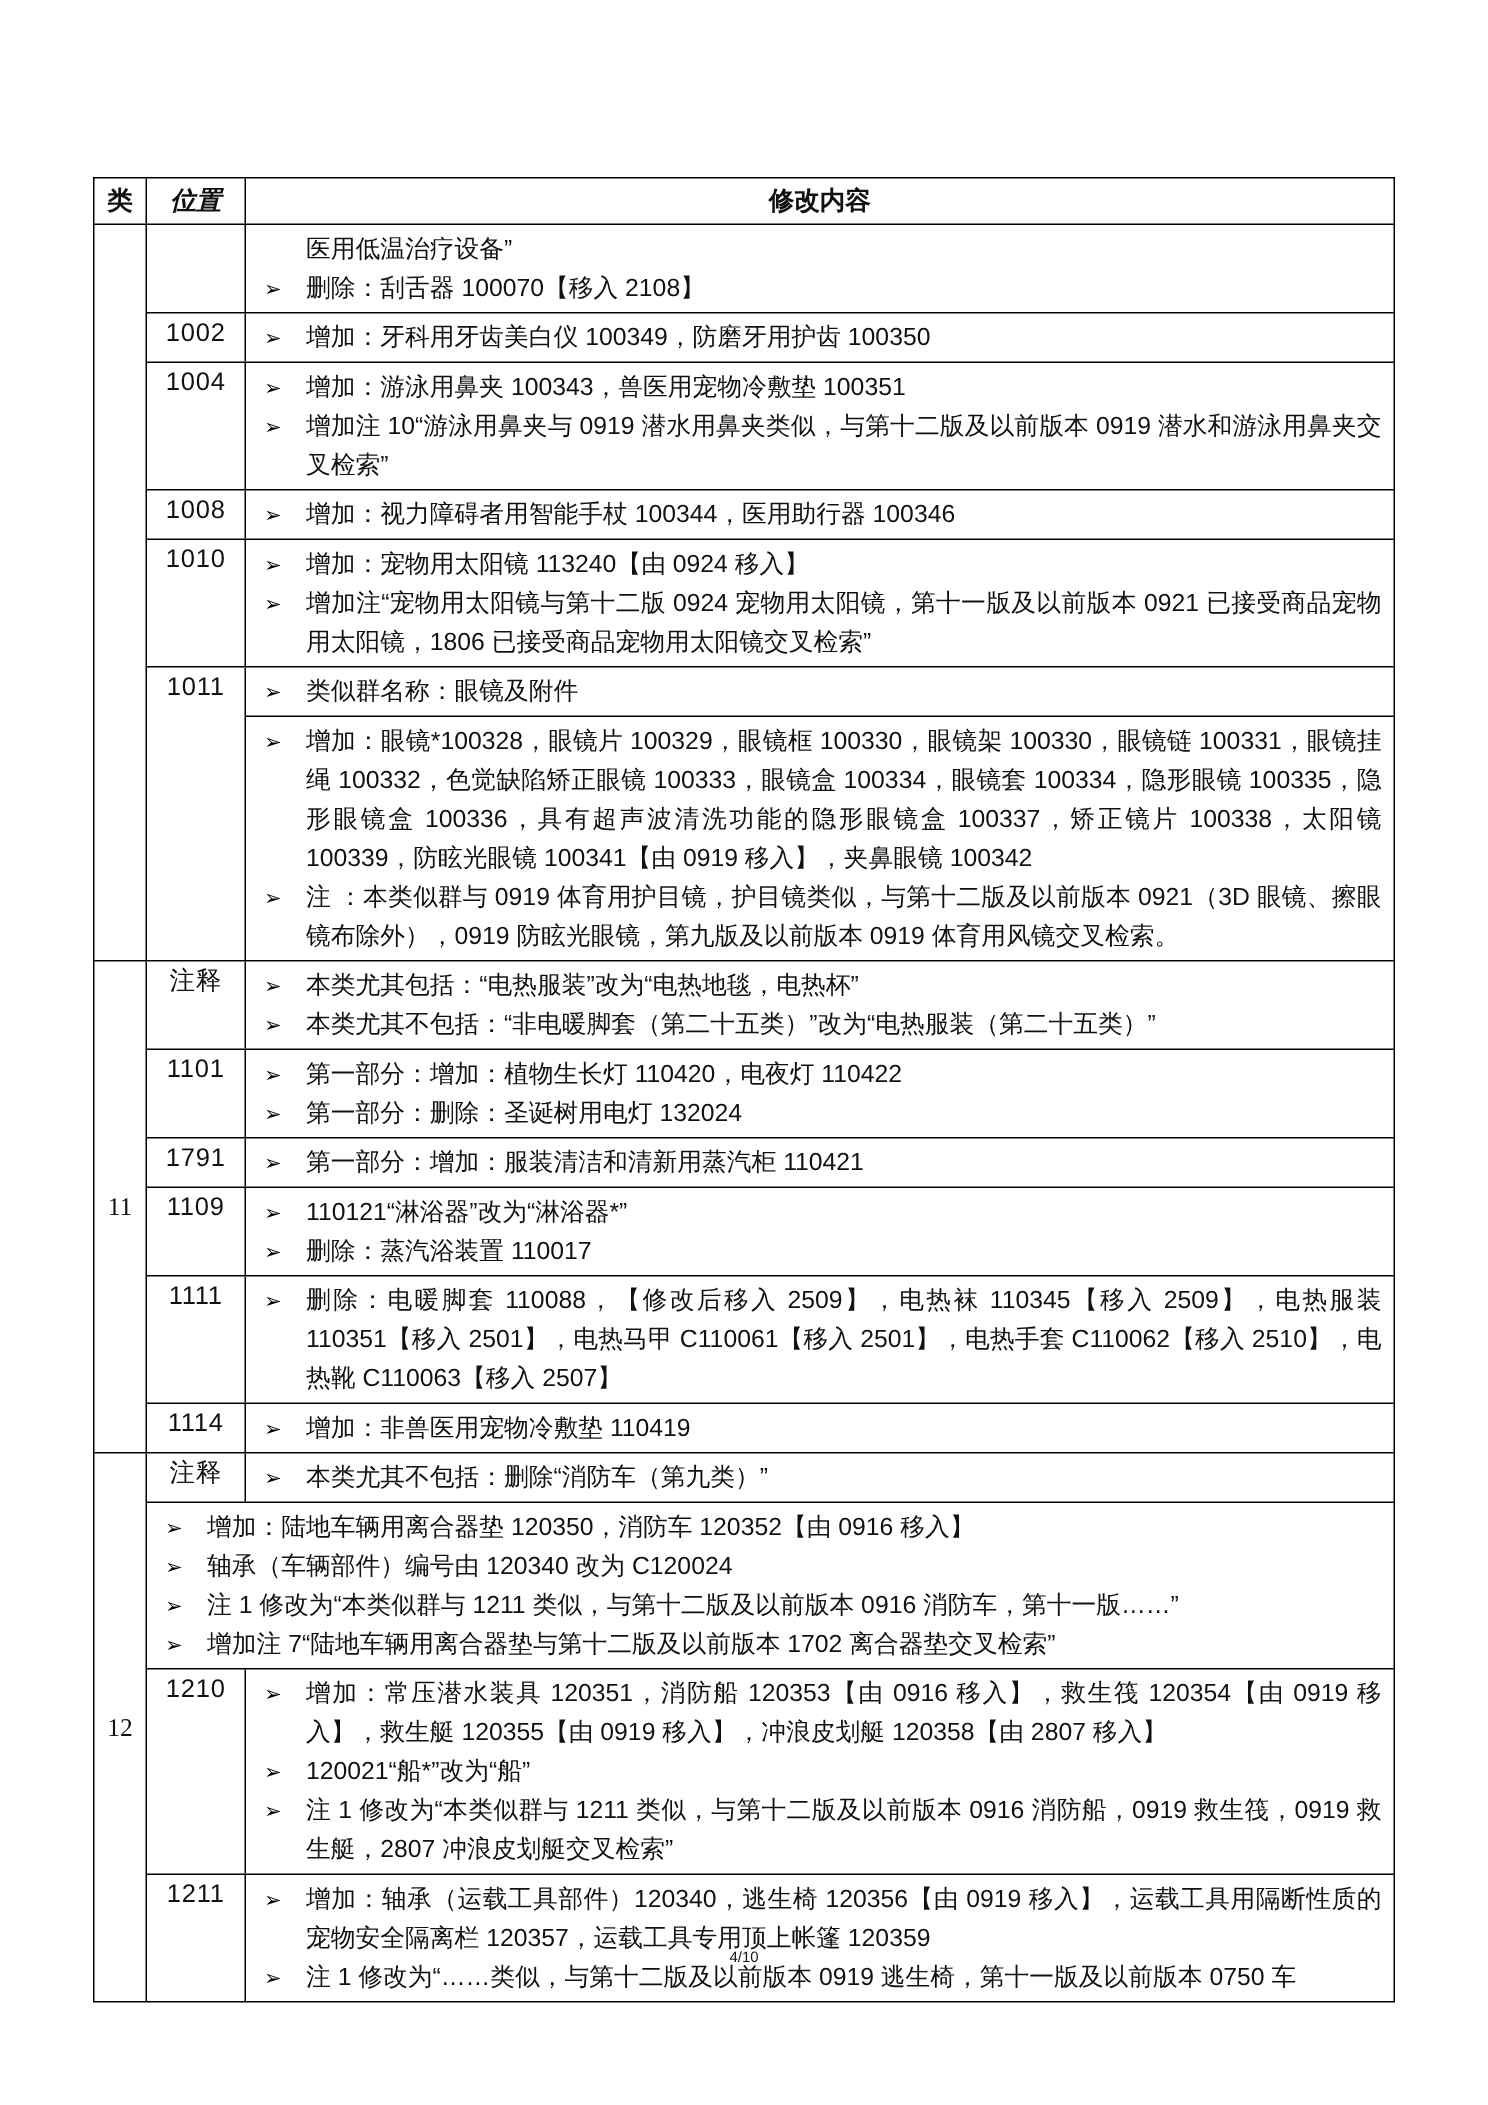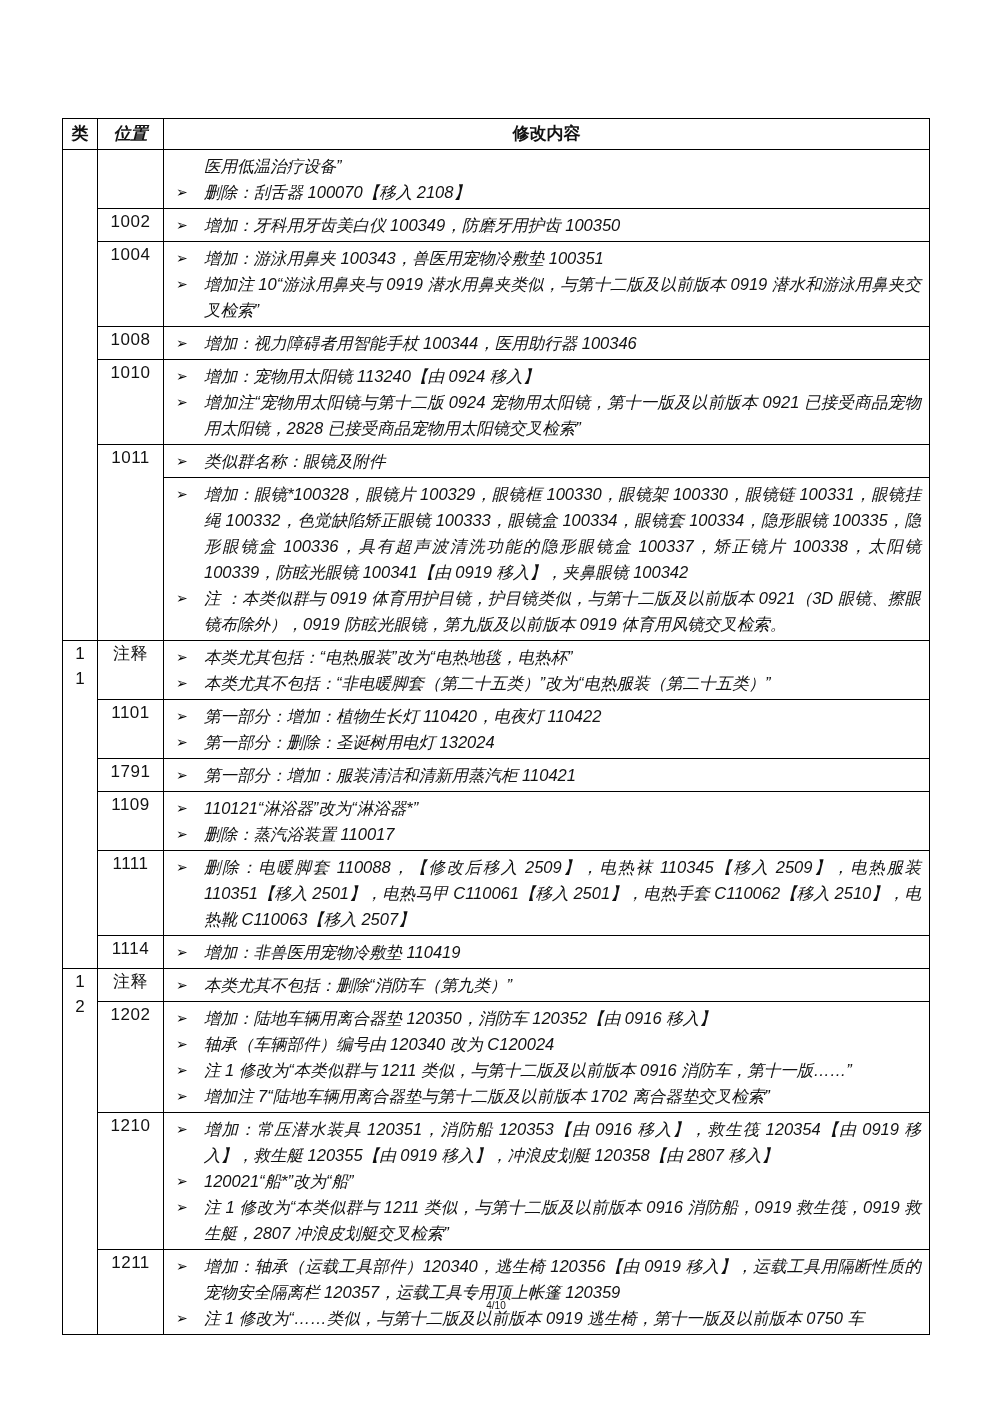--- a/index.html
+++ b/index.html
@@ -25,38 +25,39 @@
   .h-cell { display:flex; align-items:center; justify-content:center; padding:2px 0; font-size:17px; }
   .class-col  { width:35px;  flex:none; border-right:1.2px solid #000; }
   .pos-col    { width:66px;  flex:none; border-right:1.2px solid #000;font-style:italic; }
   .content-col{ flex:1; }
 
   .section { display:flex; border-bottom:1.2px solid #000; }
   .section:last-child { border-bottom:none; }
   .class-cell {
     width:35px; flex:none;
     border-right:1.2px solid #000;
-    display:flex; align-items:flex-start; justify-content:center;
+    display:flex; align-items:center; justify-content:center;
     font-size:17px;
+    font-family:Liberation Serif, serif;
   }
   .class-digits {
     display:inline-block; width:1em;
     word-break:break-all; text-align:center; line-height:25px;
   }
   .sec-rows { flex:1; display:flex; flex-direction:column; }
   .t-row { display:flex; border-bottom:1.1px solid #000; }
   .t-row:last-child { border-bottom:none; }
   .pos-cell {
     width:66px; flex:none;
     border-right:1.1px solid #000;
     display:flex; align-items:flex-start; justify-content:center;
     font-size:17px; letter-spacing:0.5px;
   }
   .row-cells { flex:1; display:flex; flex-direction:column; }
-  .cell { padding:3px 8px 3px 12px; border-bottom:1.1px solid #000; flex:1;font-style:italic; }
+  .cell { padding:3px 8px 3px 12px; border-bottom:1.1px solid #000; flex:1; }
   .cell:last-child { border-bottom:none; }
   .item { display:flex; align-items:flex-start; }
   .item .bullet { width:28px; flex:none; font-size:14px; line-height:26px; color:#000; }
   .item .text { flex:1; text-align:justify; }
 
   .page-footer {
     position:absolute; left:0; top:1300px; width:100%;
     text-align:center; font-size:10px; color:#111;
   }
 </style>
@@ -148,21 +149,21 @@
               <span>1010</span>
             </div>
             <div class="row-cells">
               <div class="cell">
                 <div class="item">
                   <span class="bullet">➢</span>
                   <span class="text">增加：宠物用太阳镜 113240【由 0924 移入】</span>
                 </div>
                 <div class="item">
                   <span class="bullet">➢</span>
-                  <span class="text">增加注“宠物用太阳镜与第十二版 0924 宠物用太阳镜，第十一版及以前版本 0921 已接受商品宠物用太阳镜，2828 已接受商品宠物用太阳镜交叉检索”</span>
+                  <span class="text">增加注“宠物用太阳镜与第十二版 0924 宠物用太阳镜，第十一版及以前版本 0921 已接受商品宠物用太阳镜，1806 已接受商品宠物用太阳镜交叉检索”</span>
                 </div>
               </div>
             </div>
           </div>
           <div class="t-row">
             <div class="pos-cell">
               <span>1011</span>
             </div>
             <div class="row-cells">
               <div class="cell">
@@ -294,23 +295,20 @@
             <div class="row-cells">
               <div class="cell">
                 <div class="item">
                   <span class="bullet">➢</span>
                   <span class="text">本类尤其不包括：删除“消防车（第九类）”</span>
                 </div>
               </div>
             </div>
           </div>
           <div class="t-row">
-            <div class="pos-cell">
-              <span>1202</span>
-            </div>
             <div class="row-cells">
               <div class="cell">
                 <div class="item">
                   <span class="bullet">➢</span>
                   <span class="text">增加：陆地车辆用离合器垫 120350，消防车 120352【由 0916 移入】</span>
                 </div>
                 <div class="item">
                   <span class="bullet">➢</span>
                   <span class="text">轴承（车辆部件）编号由 120340 改为 C120024</span>
                 </div>

